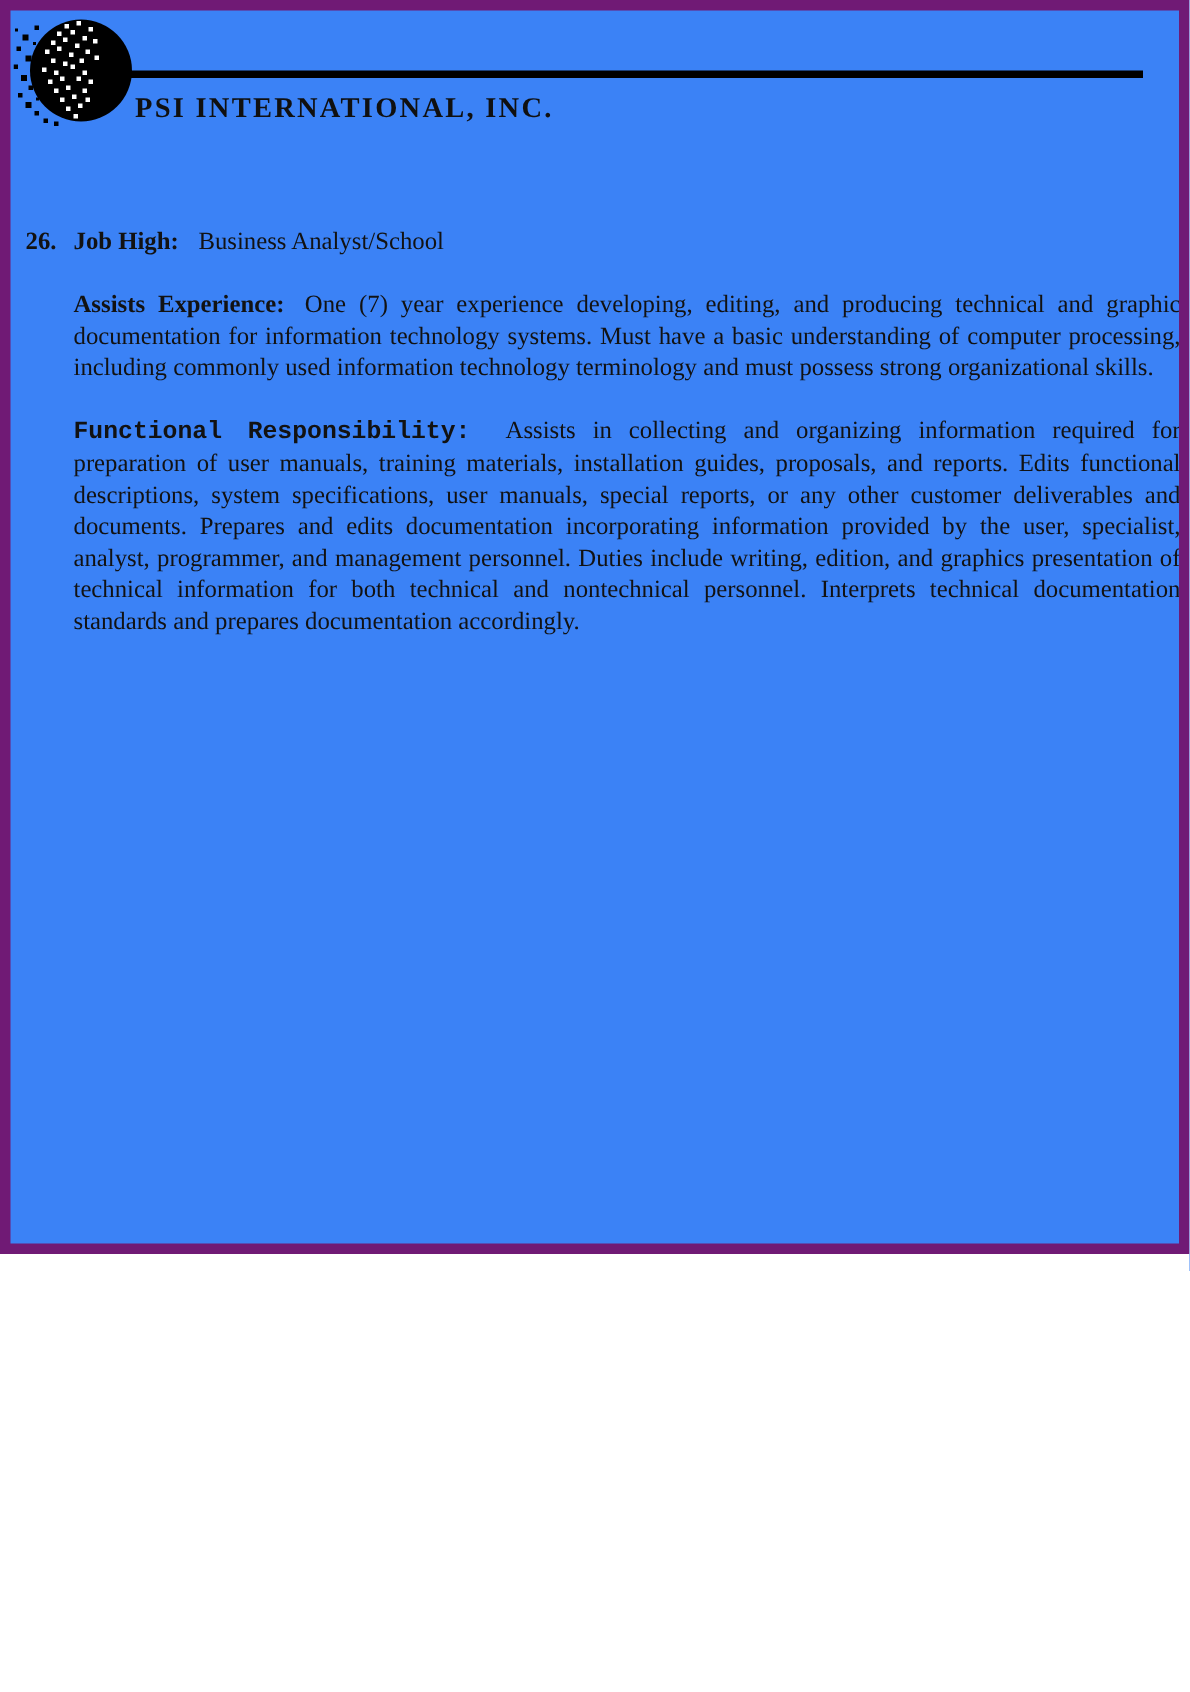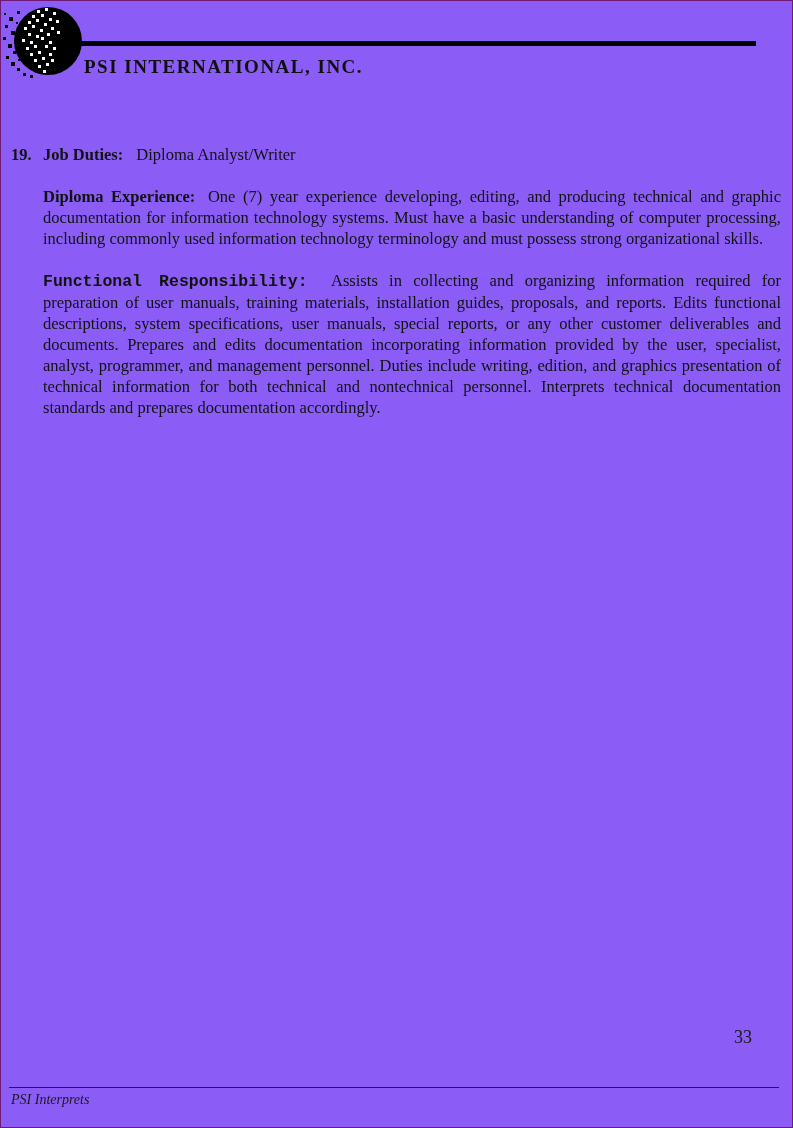--- a/index.html
+++ b/index.html
@@ -3,24 +3,24 @@
 <meta charset="utf-8">
 <style>
   html, body {
     margin: 0;
     padding: 0;
     background: #ffffff;
   }
   .page {
     position: relative;
     width: 793px;
-    height: 1128px;
-    background: #8b5cf6;
+    height: 836px;
+    background: #3b82f6;
     box-sizing: border-box;
-    border: 1px solid #701a75;
+    border: 7px solid #701a75;
     font-family: "Liberation Serif", serif;
     color: #121212;
     overflow: hidden;
   }
 
   
   .header-rule {
     position: absolute;
     left: 46px;
     top: 40px;
@@ -176,27 +176,27 @@
         <rect x="13" y="18" width="2" height="2"></rect>
       <rect x="15" y="55" width="2" height="2"></rect>
     </g>
   </svg>
 
   <div class="company-name">PSI INTERNATIONAL, INC.</div>
 
   <main class="content">
 
     <div class="title-row">
-      <span class="item-num">19.</span>
-      <span class="bold-label title-label">Job Duties:</span>
-      <span>Diploma Analyst/Writer</span>
+      <span class="item-num">26.</span>
+      <span class="bold-label title-label">Job High:</span>
+      <span>Business Analyst/School</span>
     </div>
 
     <p class="para">
-      <span class="bold-label gap-small">Diploma Experience:</span>
+      <span class="bold-label gap-small">Assists Experience:</span>
       <span>One (7) year experience developing, editing, and producing technical and graphic documentation for information technology systems. Must have a basic understanding of computer processing, including commonly used information technology terminology and must possess strong organizational skills.</span>
     </p>
 
     <p class="para">
       <span class="bold-label gap-wide">Functional Responsibility:</span>
       <span>Assists in collecting and organizing information required for preparation of user manuals, training materials, installation guides, proposals, and reports. Edits functional descriptions, system specifications, user manuals, special reports, or any other customer deliverables and documents. Prepares and edits documentation incorporating information provided by the user, specialist, analyst, programmer, and management personnel. Duties include writing, edition, and graphics presentation of technical information for both technical and nontechnical personnel. Interprets technical documentation standards and prepares documentation accordingly.</span>
     </p>
 
 
   </main>

